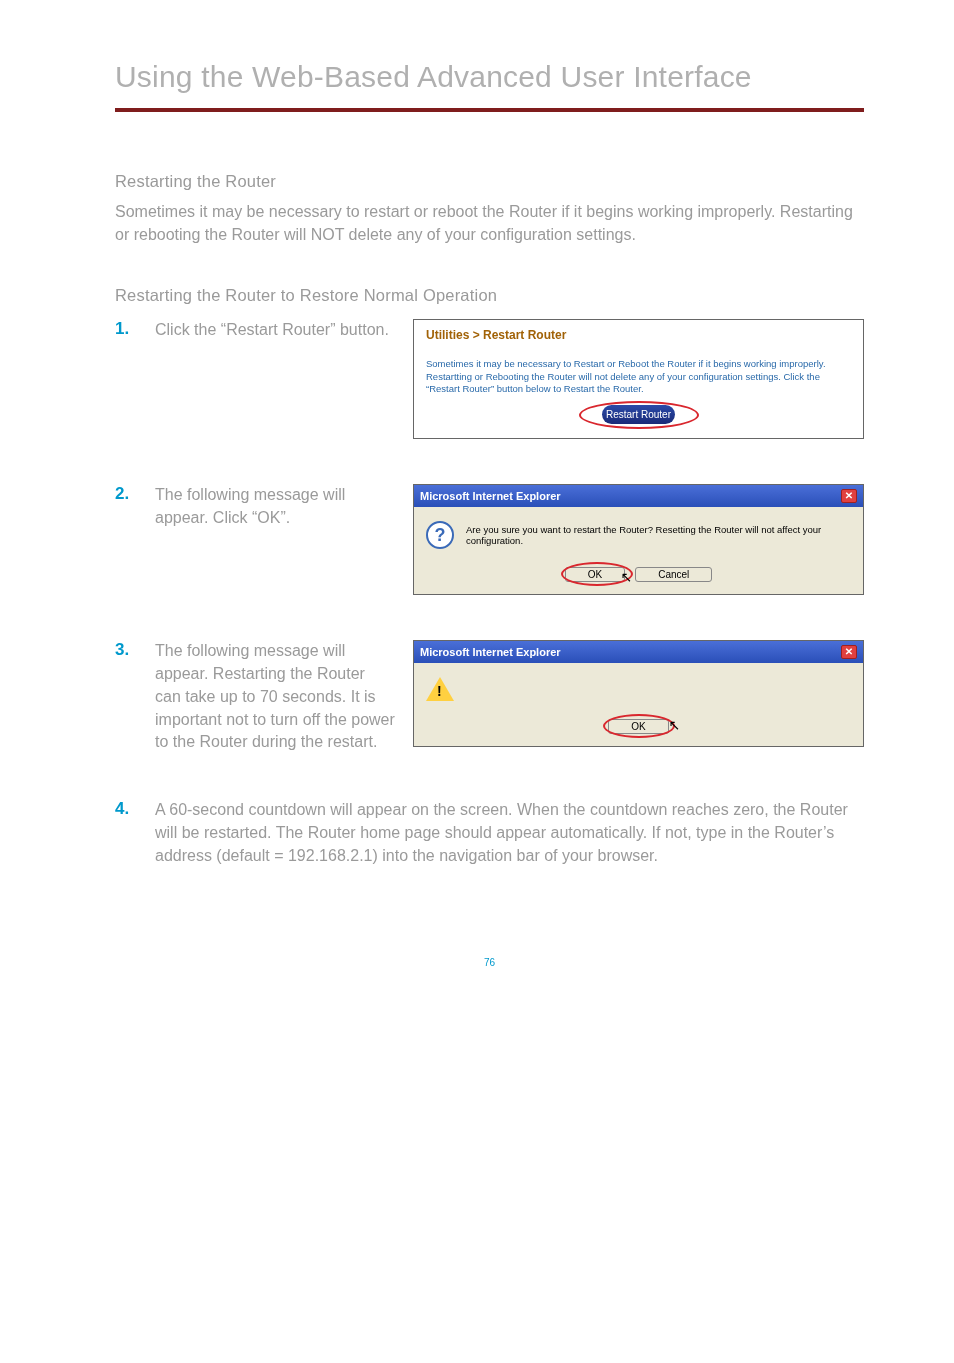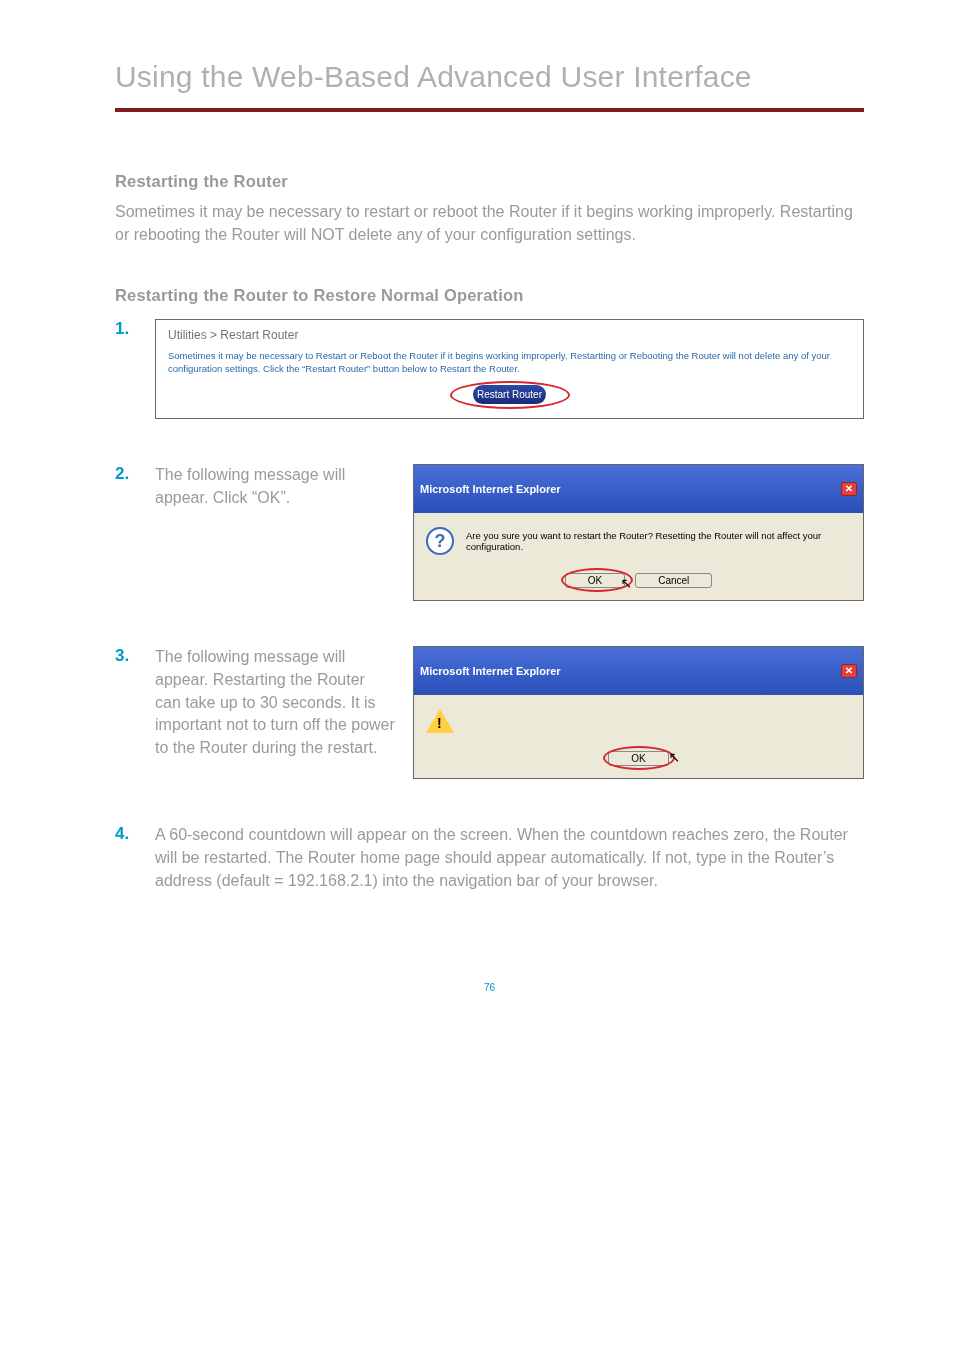--- a/index.html
+++ b/index.html
@@ -14,21 +14,21 @@
   .banner {
     font-size: 30px;
     color: #b0b0b0;
     font-weight: 400;
     letter-spacing: 0.2px;
     padding-bottom: 14px;
     border-bottom: 4px solid #7f1d1d;
     margin-bottom: 60px;
   }
   .section-head {
-    font-weight: bold;
+    font-weight: normal;
     color: #9a9a9a;
     font-size: 16.5px;
     margin-bottom: 10px;
     letter-spacing: 0.2px;
   }
   .intro {
     font-size: 16px;
     color: #9a9a9a;
     line-height: 1.42;
     margin-bottom: 40px;
@@ -60,21 +60,21 @@
     flex: 1;
   }
   .step-image {
     flex: 1;
     border: 1px solid #666;
     background: #fff;
     font-size: 10px;
   }
   
   .shot1 { padding: 8px 12px 14px 12px; }
-  .shot1-title { color: #737373; font-weight: normal; font-size: 12px; margin-bottom: 8px; }
+  .shot1-title { color: #a16207; font-weight: bold; font-size: 12px; margin-bottom: 16px; }
   .shot1-body { color: #2a6aaa; font-size: 9.5px; line-height: 1.3; margin-bottom: 10px; }
   .shot1-btnwrap { text-align: center; position: relative; }
   .pill-btn {
     display: inline-block;
     background: linear-gradient(#2a4aa8, #1a2a78);
     color: #fff;
     font-size: 10px;
     padding: 4px 4px;
     border-radius: 12px;
     position: relative;
@@ -85,21 +85,21 @@
     border-radius: 50%;
     pointer-events: none;
   }
   
   .ie-dialog { padding: 0; }
   .ie-titlebar {
     background: linear-gradient(#4a6fd8, #2a4fb8);
     color: #fff;
     font-weight: bold;
     font-size: 11px;
-    padding: 17px 6px;
+    padding: 4px 6px;
     display: flex;
     justify-content: space-between;
     align-items: center;
   }
   .ie-close {
     background: #e04040;
     border: 1px solid #a02020;
     width: 16px; height: 14px;
     display: flex; align-items: center; justify-content: center;
     color: #fff; font-size: 10px; line-height: 1;
@@ -167,20 +167,21 @@
 <div class="page">
   <div class="banner">Using the Web-Based Advanced User Interface</div>
 
   <div class="section-head">Restarting the Router</div>
   <div class="intro">Sometimes it may be necessary to restart or reboot the Router if it begins working improperly. Restarting or rebooting the Router will NOT delete any of your configuration settings.</div>
 
   <div class="section-head">Restarting the Router to Restore Normal Operation</div>
 
   <div class="step-row" style="margin-top:14px;">
     <div class="step-num">1.</div>
+    <div class="step-text">Click the “Restart Router” button.</div>
     <div class="step-image shot1">
       <div class="shot1-title">Utilities &gt; Restart Router</div>
       <div class="shot1-body">Sometimes it may be necessary to Restart or Reboot the Router if it begins working improperly. Restartting or Rebooting the Router will not delete any of your configuration settings. Click the “Restart Router” button below to Restart the Router.</div>
       <div class="shot1-btnwrap">
         <span class="pill-btn">Restart Router</span>
         <span class="red-oval" style="left:50%; top:-4px; width:120px; height:28px; transform:translateX(-50%);"></span>
       </div>
     </div>
   </div>
 
@@ -202,21 +203,21 @@
           <span class="ie-btn">Cancel</span>
           <span class="red-oval" style="left:calc(50% - 78px); top:-5px; width:72px; height:24px;"></span>
           <span class="cursor" style="left:calc(50% - 18px); top:2px;">↖</span>
         </div>
       </div>
     </div>
   </div>
 
   <div class="step-row">
     <div class="step-num">3.</div>
-    <div class="step-text">The following message will appear. Restarting the Router can take up to 30 seconds. It is important not to turn off the power to the Router during the restart.</div>
+    <div class="step-text">The following message will appear. Restarting the Router can take up to 70 seconds. It is important not to turn off the power to the Router during the restart.</div>
     <div class="step-image ie-dialog">
       <div class="ie-titlebar">
         <span>Microsoft Internet Explorer</span>
         <span class="ie-close">✕</span>
       </div>
       <div class="ie-body">
         <div class="ie-body-row">
           <div style="width:28px;height:24px;flex-shrink:0;position:relative;">
             <div class="ie-icon-warn"></div>
           </div>

